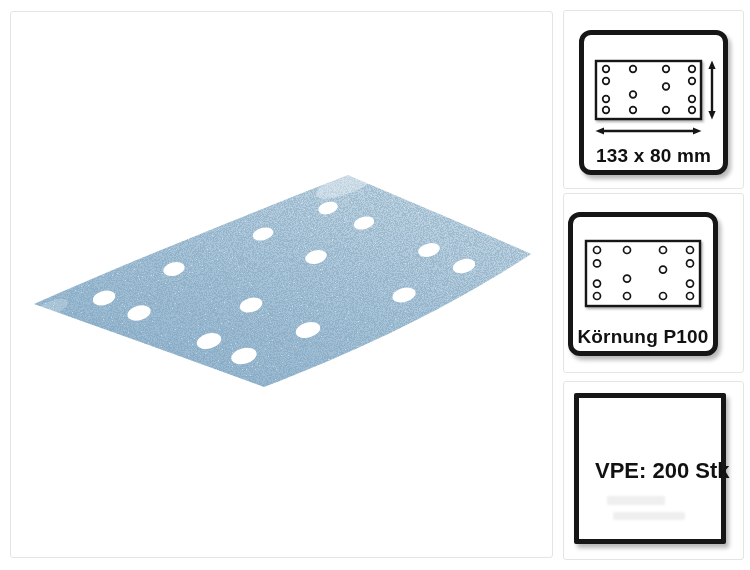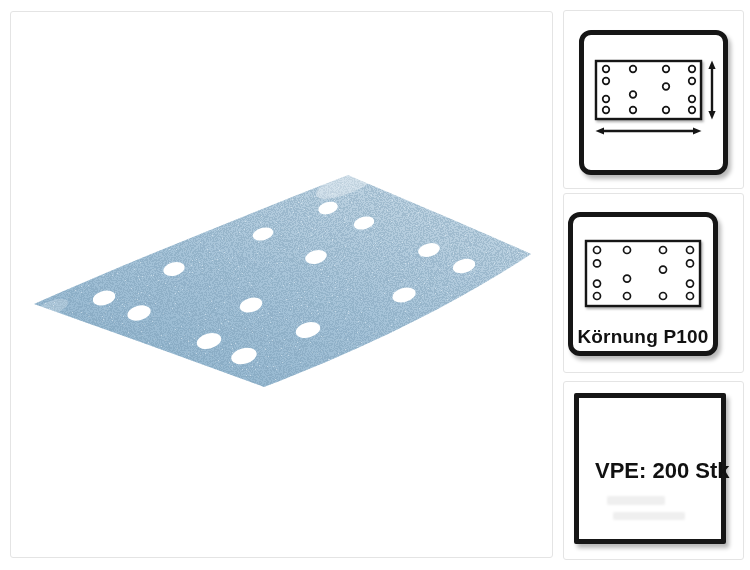--- a/index.html
+++ b/index.html
@@ -123,20 +123,21 @@
           <line x1="128" y1="19" x2="128" y2="63"></line>
           <polygon points="124.4,20 131.6,20 128,11.5" stroke="none"></polygon>
           <polygon points="124.4,62 131.6,62 128,70.5" stroke="none"></polygon>
         </g>
         <g stroke="#161616" stroke-width="2.4" fill="#161616">
           <line x1="19" y1="82" x2="110" y2="82"></line>
           <polygon points="20,78.4 20,85.6 11.5,82" stroke="none"></polygon>
           <polygon points="109,78.4 109,85.6 117.5,82" stroke="none"></polygon>
         </g>
       </svg>
+      <div class="badge-label">133 x 80 mm</div>
     </div>
   </div>
 
   <div class="card" id="card-grit">
     <div class="badge-frame rounded" id="frame-grit">
       <svg class="diagram" width="140" height="85" viewBox="0 0 140 85">
         <rect x="13" y="10" width="114" height="65" fill="#ffffff" stroke="#161616" stroke-width="2.4" filter="url(#ds)"></rect>
         <g fill="#ffffff" stroke="#161616" stroke-width="1.7">
           <circle cx="24" cy="19" r="3.5"></circle>
             <circle cx="54" cy="19" r="3.5"></circle>

